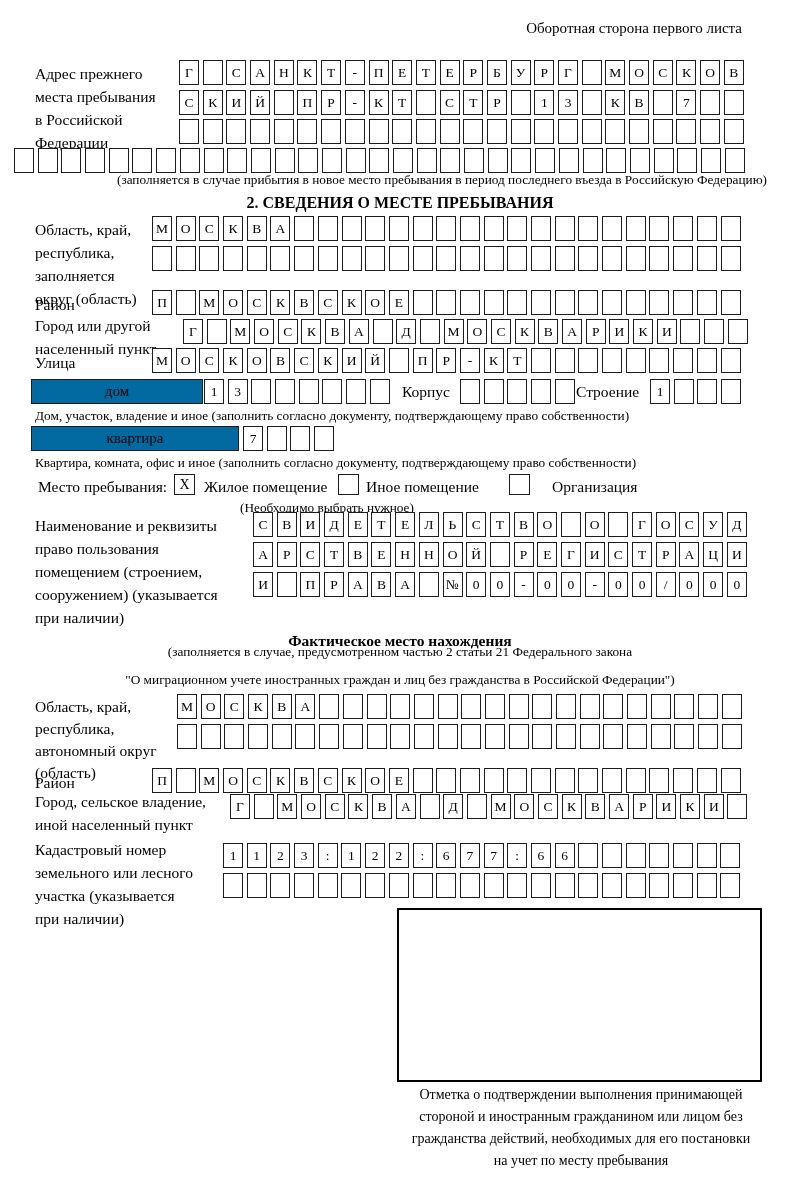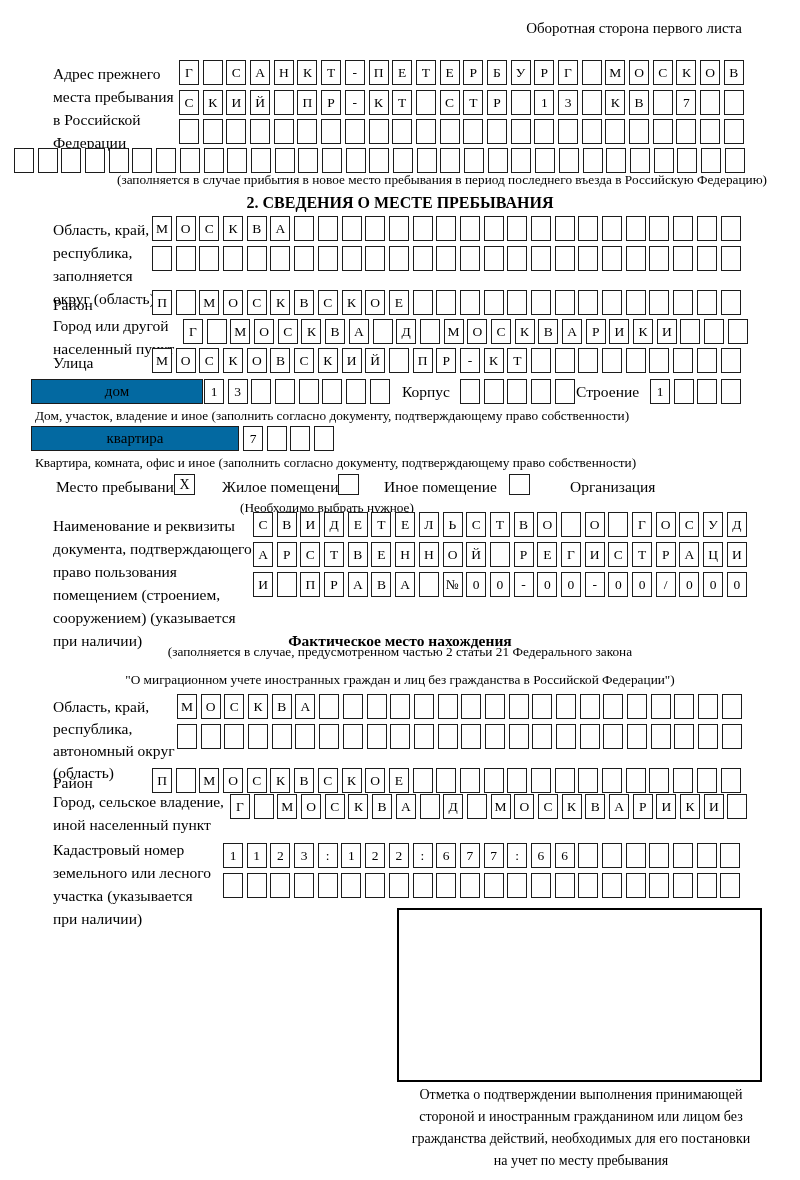--- a/index.html
+++ b/index.html
@@ -1,18 +1,18 @@
 <!DOCTYPE html>
 <html><head>
 <meta charset="utf-8">
 <style>
   html,body{margin:0;padding:0;background:#fff;}
   .page{position:relative;width:800px;height:1180px;background:#ffffff;
         font-family:"Liberation Serif", serif;color:#000;overflow:hidden;}
-  .flabel{position:absolute;font-size:15.5px;line-height:23px;color:#000;margin-left:18px;}
+  .flabel{position:absolute;font-size:15.5px;line-height:23px;color:#000;}
   .flabel span{display:block;}
   .cellrow{position:absolute;display:flex;gap:3.7px;}
   .cell{flex:none;width:18px;height:23px;border:1.5px solid #1c1c1c;
         font-size:13.5px;line-height:23px;text-align:center;background:#fff;}
   .title{position:absolute;left:0;width:800px;text-align:center;
          font-weight:bold;font-size:16px;color:#000;}
   .note{position:absolute;font-size:13.3px;color:#000;}
   .center{left:0;width:800px;text-align:center;}
   .bigfield{position:absolute;height:23px;border:1.5px solid #1c1c1c;
             text-align:center;font-size:15px;line-height:23px;background:#0369a1;}
@@ -355,21 +355,20 @@
     <span>Иное помещение</span>
   </div>
   <div class="chk" style="left:509px;top:474px;"></div>
   <div class="flabel" style="left:552px;top:475px;">
     <span>Организация</span>
   </div>
   <div class="note" style="left:240px;top:500px;">(Необходимо выбрать нужное)</div>
 
   <div class="flabel" style="left:35px;top:514px;width:215px;">
     <span>Наименование и реквизиты</span>
-    <span>документа, подтверждающего</span>
     <span>право пользования</span>
     <span>помещением (строением,</span>
     <span>сооружением) (указывается</span>
     <span>при наличии)</span>
   </div>
   <div class="cellrow" style="left:253px;top:512px;">
       <div class="cell">С</div>
       <div class="cell">В</div>
       <div class="cell">И</div>
       <div class="cell">Д</div>

